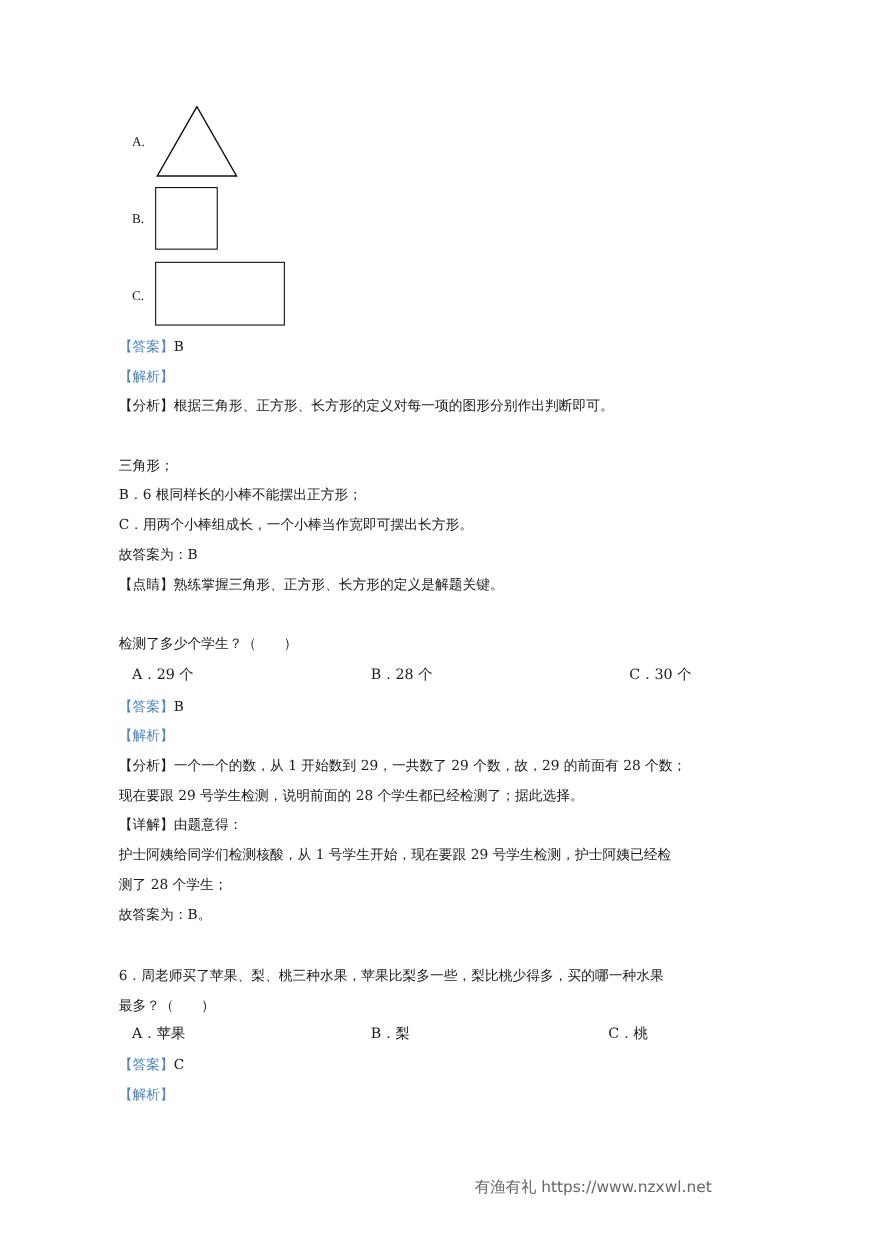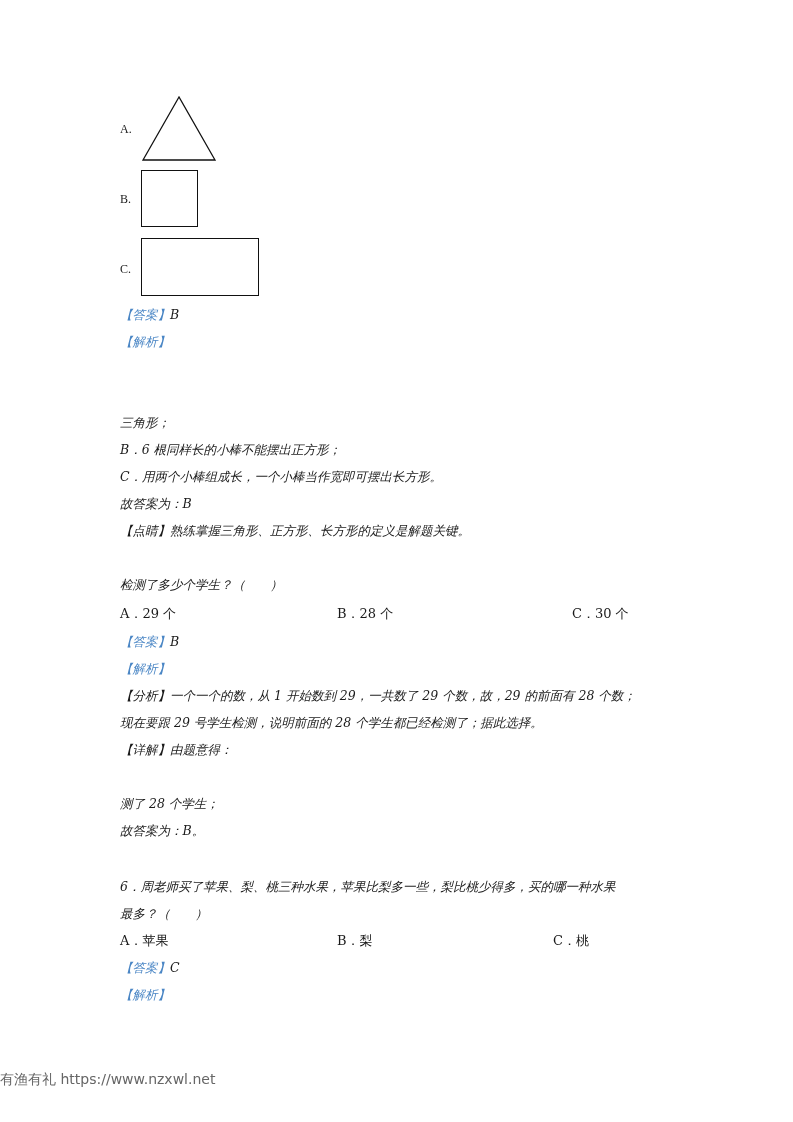--- a/index.html
+++ b/index.html
@@ -1,26 +1,26 @@
 <!DOCTYPE html>
 <html><head>
 <meta charset="utf-8">
 <style>
   html, body { margin: 0; padding: 0; background: #ffffff; }
   body { width: 793px; height: 1122px; position: relative; overflow: hidden;
          font-family: "DejaVu Serif", "Liberation Serif", serif; color: #1a1a1a; }
   .page { position: absolute; left: 0; top: 0; width: 793px; height: 1122px; }
-  .line { position: absolute; left: 120px; font-size: 12.5px; line-height: 16px; white-space: nowrap; font-style: italic; }
+  .line { position: absolute; left: 108px; font-size: 12.5px; line-height: 16px; white-space: nowrap; }
   .blue { color: #4a86c5; }
   .opt-label { position: absolute; left: 120px; font-size: 12px; font-family: "Liberation Serif", serif; }
   .shape-tri { position: absolute; left: 141px; top: 96px; }
   .shape-sq { position: absolute; left: 141px; top: 170px; width: 57px; height: 57px; border: 1.3px solid #111; box-sizing: border-box; }
   .shape-rect { position: absolute; left: 141px; top: 238px; width: 118px; height: 58px; border: 1.3px solid #111; box-sizing: border-box; }
   .choice { position: absolute; font-size: 13px; line-height: 16px; white-space: nowrap; }
-  .footer { position: absolute; left: 0; width: 647px; top: 1071px; text-align: left;
+  .footer { position: absolute; left: 0; width: 647px; top: 1071px; text-align: right;
             font-family: "DejaVu Sans", "Liberation Sans", sans-serif; font-size: 14px; color: #666; }
 </style>
 </head>
 <body>
 
 <div class="page">
 
   <span class="opt-label" style="top:122px">A.</span>
   <svg class="shape-tri" width="76" height="66">
     <polygon points="38,1 2,64 74,64" fill="none" stroke="#111" stroke-width="1.3"></polygon>
@@ -30,20 +30,23 @@
   <div class="shape-sq"></div>
 
   <span class="opt-label" style="top:262px">C.</span>
   <div class="shape-rect"></div>
 
   <div class="line" style="top:307px">
     <span class="blue">【答案】</span><span>B</span>
   </div>
   <div class="line" style="top:334px">
     <span class="blue">【解析】</span>
+  </div>
+  <div class="line" style="top:361px">
+    <span>【分析】</span><span>根据三角形、正方形、长方形的定义对每一项的图形分别作出判断即可。</span>
   </div>
   <div class="line" style="top:415px">三角形；</div>
   <div class="line" style="top:442px">B．6 根同样长的小棒不能摆出正方形；</div>
   <div class="line" style="top:469px">C．用两个小棒组成长，一个小棒当作宽即可摆出长方形。</div>
   <div class="line" style="top:496px">故答案为：B</div>
   <div class="line" style="top:523px">
     <span>【点睛】</span><span>熟练掌握三角形、正方形、长方形的定义是解题关键。</span>
   </div>
 
   <div class="line" style="top:577px">检测了多少个学生？（　　）</div>
@@ -56,20 +59,21 @@
   <div class="line" style="top:661px">
     <span class="blue">【解析】</span>
   </div>
   <div class="line" style="top:688px">
     <span>【分析】</span><span>一个一个的数，从 1 开始数到 29，一共数了 29 个数，故，29 的前面有 28 个数；</span>
   </div>
   <div class="line" style="top:715px">现在要跟 29 号学生检测，说明前面的 28 个学生都已经检测了；据此选择。</div>
   <div class="line" style="top:742px">
     <span>【详解】</span><span>由题意得：</span>
   </div>
+  <div class="line" style="top:769px">护士阿姨给同学们检测核酸，从 1 号学生开始，现在要跟 29 号学生检测，护士阿姨已经检</div>
   <div class="line" style="top:796px">测了 28 个学生；</div>
   <div class="line" style="top:823px">故答案为：B。</div>
 
   <div class="line" style="top:879px">6．周老师买了苹果、梨、桃三种水果，苹果比梨多一些，梨比桃少得多，买的哪一种水果</div>
   <div class="line" style="top:906px">最多？（　　）</div>
   <div class="choice" style="left:120px; top:933px">A．苹果</div>
   <div class="choice" style="left:337px; top:933px">B．梨</div>
   <div class="choice" style="left:553px; top:933px">C．桃</div>
   <div class="line" style="top:960px">
     <span class="blue">【答案】</span><span>C</span>

